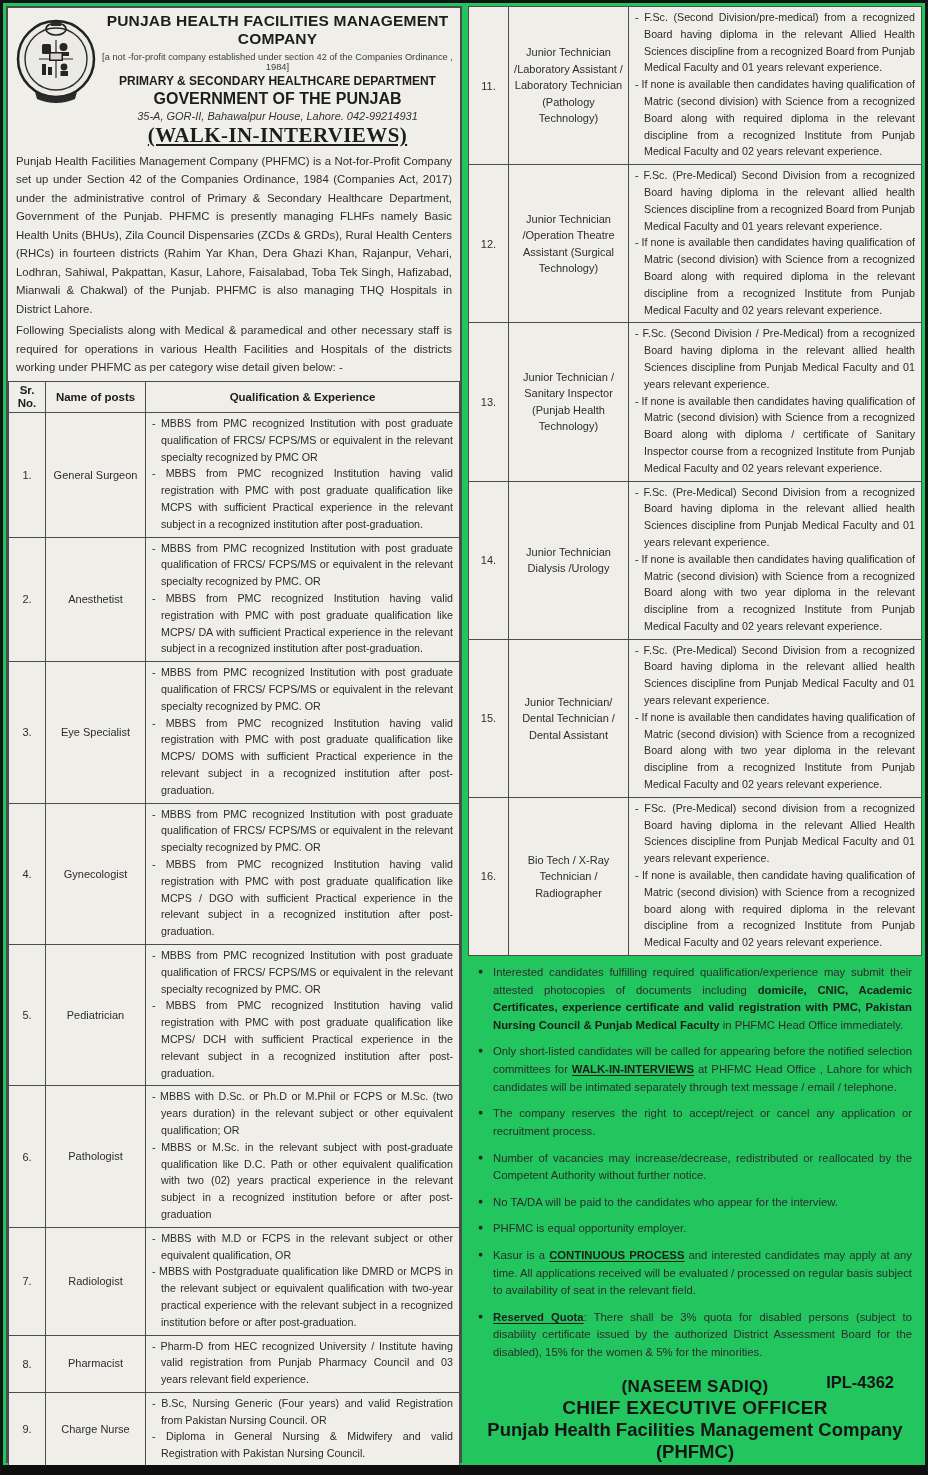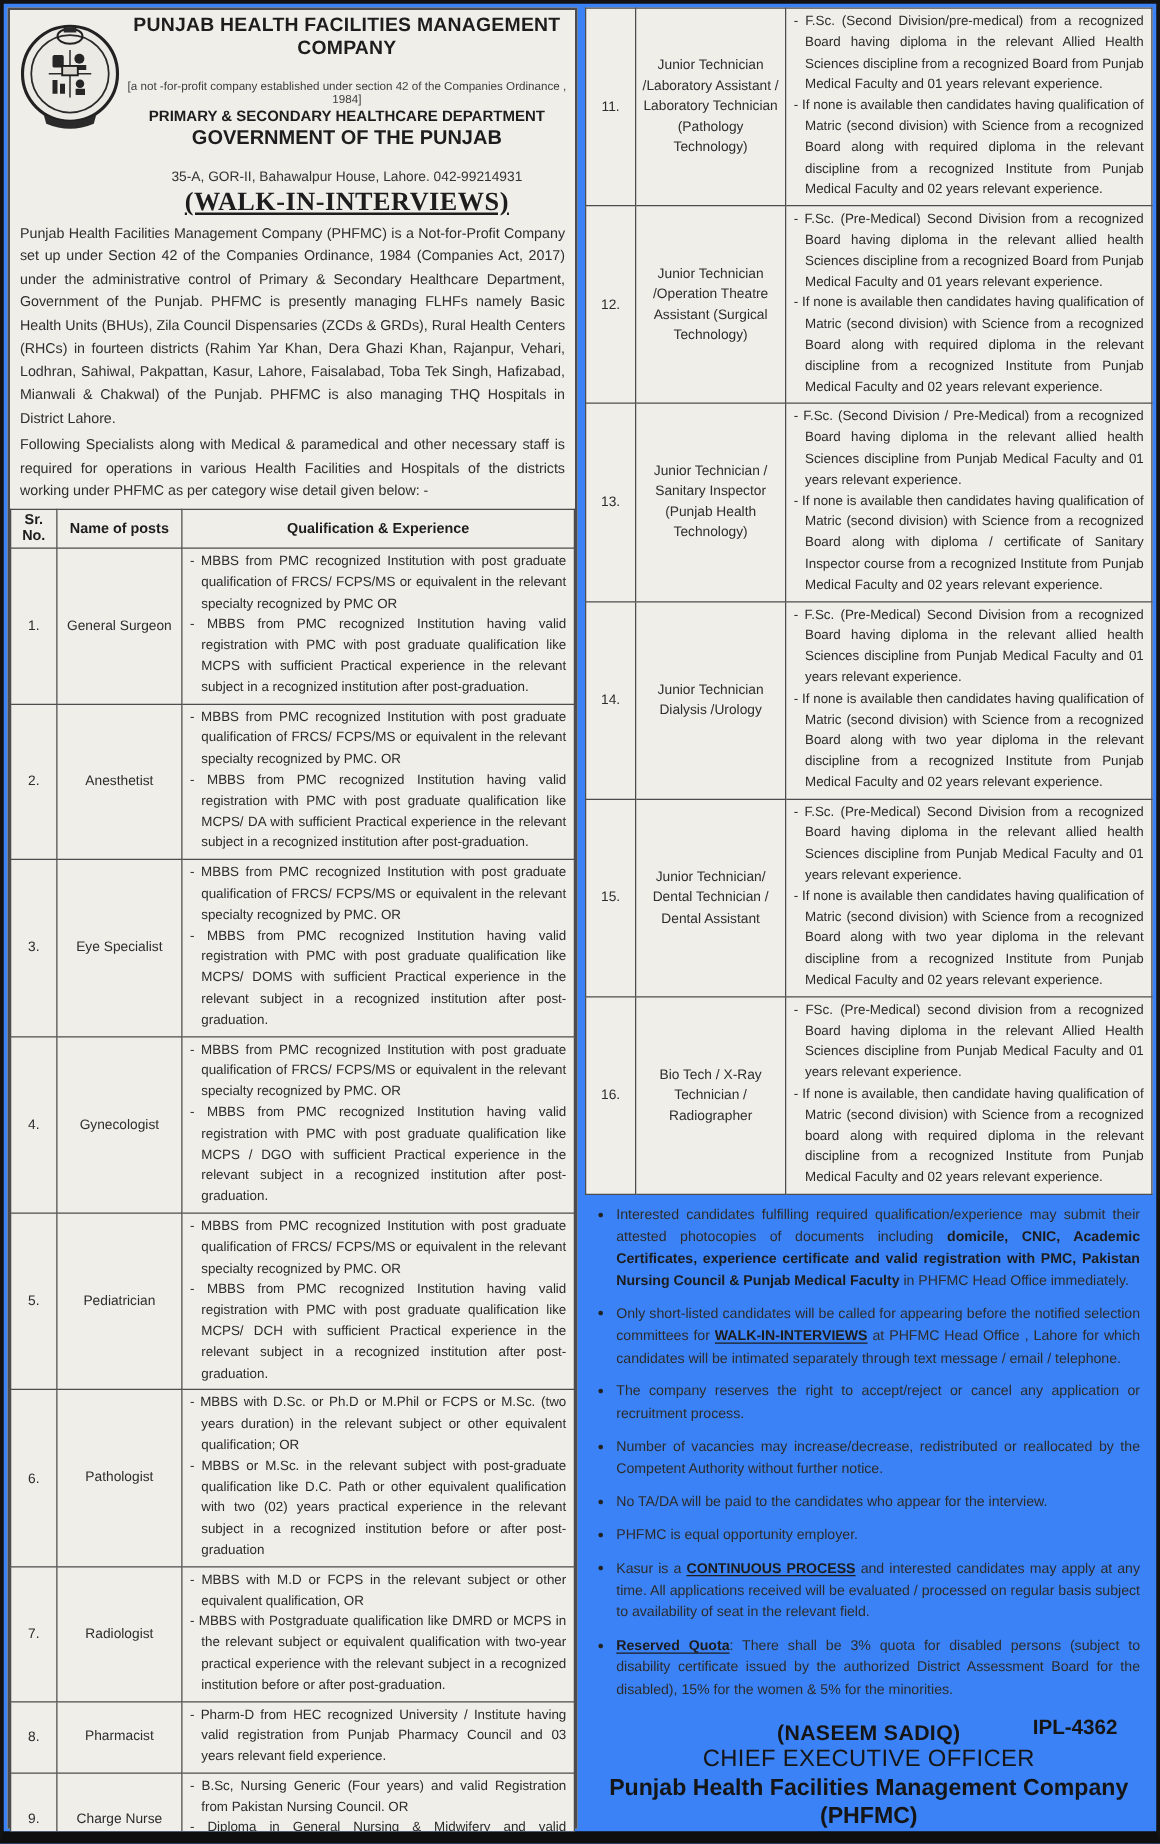--- a/index.html
+++ b/index.html
@@ -4,44 +4,44 @@
 <style>
   * { box-sizing: border-box; margin: 0; padding: 0; }
   html, body { width: 928px; }
   body {
     font-family: "Liberation Sans", sans-serif;
     background: #8d8d89;
     color: #2d2d2d;
   }
   .ad-frame {
     width: 928px; height: 1475px;
-    background: #3b82f6;
+    background: #22c55e;
     border: 3px solid #131313;
     border-bottom: 10px solid #0e0e0e;
     overflow: hidden;
     display: flex; gap: 6px;
     padding: 3px 3px 2px 3px;
   }
   .col-left {
     flex: 0 0 456px;
     border: 2px solid #4d4d4d;
     background: #efeee9;
     display: flex; flex-direction: column;
   }
   .col-right { flex: 1; display: flex; flex-direction: column; }
 
   
   .hdr { display: flex; padding: 4px 5px 1px 4px; }
   .logo-wrap { width: 88px; flex: 0 0 88px; display:flex; align-items:flex-start; justify-content:center; }
   .hdr-text { flex: 1; text-align: center; color:#1d1d1d; }
   .company  { font-size: 15.5px; font-weight: bold; letter-spacing: .2px; }
-  .sub      { font-size: 9.3px; color: #3c3c3c; margin-top: 16px; }
+  .sub      { font-size: 9.3px; color: #3c3c3c; margin-top: 4px; }
   .dept     { font-size: 12px; font-weight: bold; margin-top: 2px; }
   .govt     { font-size: 16px; font-weight: bold; margin-top: 2px; }
-  .addr     { font-size: 11px; margin-top: 16px; color:#333; }
+  .addr     { font-size: 11px; margin-top: 2px; color:#333;font-style:italic; }
   .walkin   { font-size: 21px; font-weight: bold; margin-top: 1px; letter-spacing: .4px;
               text-decoration: underline; text-underline-offset: 2px; font-family: Liberation Serif, serif; }
 
   
   .intro { padding: 3px 8px 4px 8px; }
   .intro p { font-size: 11.4px; line-height: 1.62; text-align: justify; color:#2e2e2e; }
   .intro p + p { margin-top: 3px; }
 
   
   table { border-collapse: collapse; width: 100%; background:#efeee9; }
@@ -64,21 +64,21 @@
   .notes li { position: relative; padding-left: 17px; font-size: 11.3px; line-height: 1.56;
               text-align: justify; margin-bottom: 9px; color:#2c2c2c; }
   .notes li::before { content: "\25CF"; position: absolute; left: 2px; top: 1px; font-size: 8.5px; color:#222; }
   .seg-b { font-weight: bold; color:#1c1c1c; }
   .seg-u { text-decoration: underline; text-underline-offset: 2px; }
 
   
   .sig { position: relative; text-align: center; padding: 2px 8px 0 8px; margin-top: auto; color:#151515; }
   .ipl { position: absolute; right: 28px; top: -2px; font-size: 16.5px; font-weight: bold; }
   .sig-name    { font-size: 17px; font-weight: bold; letter-spacing:.3px; }
-  .sig-title   { font-size: 19px; font-weight: normal; letter-spacing:.3px; }
+  .sig-title   { font-size: 19px; font-weight: bold; letter-spacing:.3px; }
   .sig-company { font-size: 18.5px; font-weight: bold; }
 </style>
 </head>
 <body>
 
 <div class="ad-frame">
 
   <div class="col-left">
 
     <div class="hdr">

